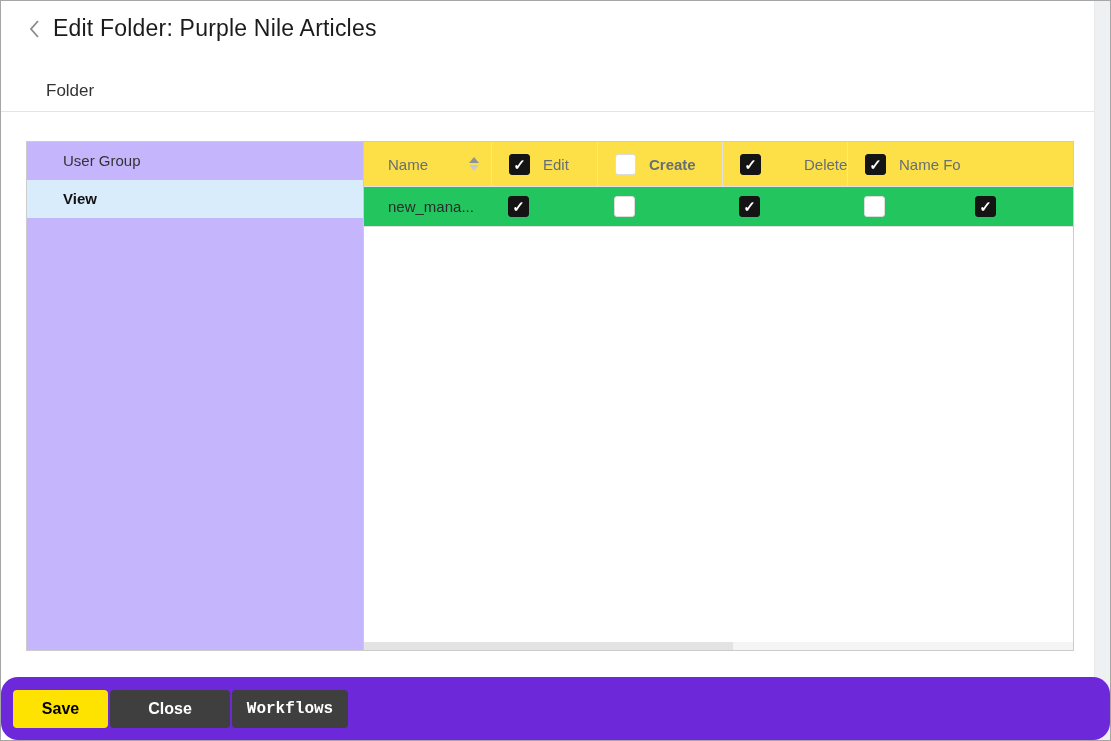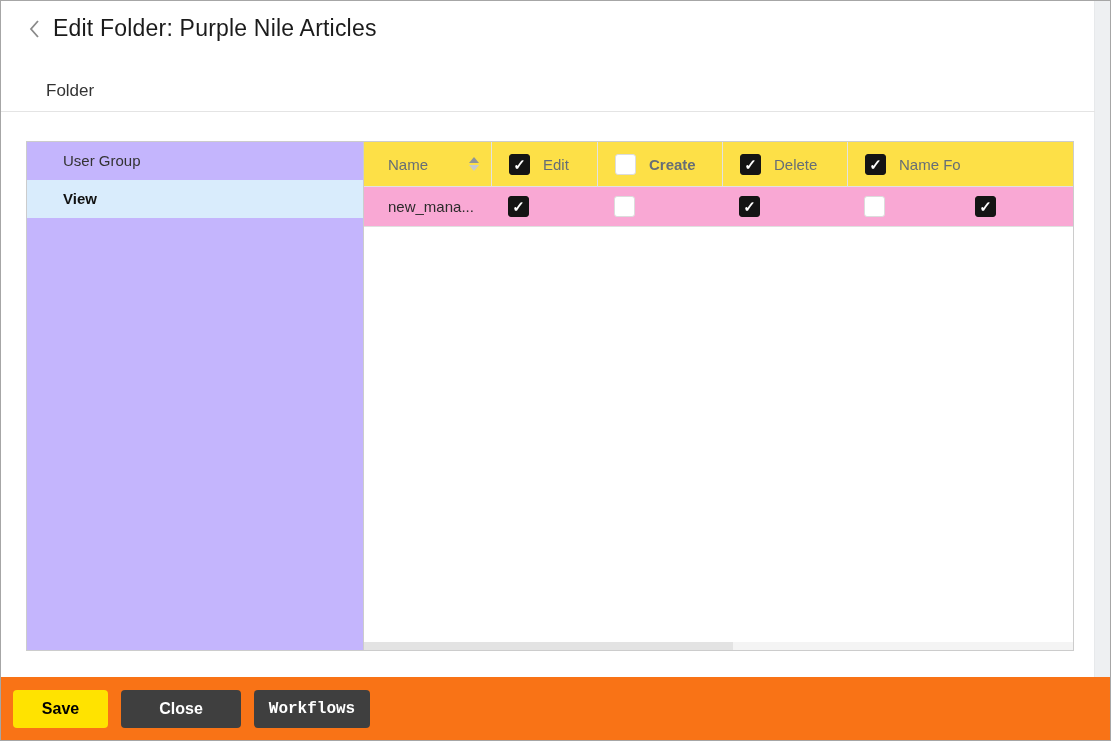--- a/index.html
+++ b/index.html
@@ -47,26 +47,26 @@
   .table-panel {
     position:absolute; left:362px; top:140px; width:711px; height:510px;
     border:1px solid #cccccc; background:#fff; overflow:hidden;
   }
   .thead { display:flex; height:45px; background:#fde047; border-bottom:1px solid #e2e2e2; }
   .th {
     display:flex; align-items:center; font-size:15px; color:#666e76;
     border-left:1px solid #e2e2e2; padding-left:17px; flex:none; overflow:hidden; white-space:nowrap;
   }
   .th:first-child { border-left:none; }
-  .trow { display:flex; height:40px; border-bottom:1px solid #e0e0e0; background:#f9a8d4; }
+  .trow { display:flex; height:40px; border-bottom:1px solid #e0e0e0; background:#22c55e; }
   .td { display:flex; align-items:center; padding-left:17px; flex:none; overflow:hidden; white-space:nowrap; }
   .col-name   { width:127px; padding-left:24px; padding-right:12px; justify-content:space-between; }
   .col-edit   { width:106px; }
   .col-create { width:125px;font-weight:bold; }
-  .col-delete { width:125px; }
+  .col-delete { width:125px;gap:30px; }
   .col-own    { width:111px; }
   .col-view   { width:200px; flex:none; }
   .td.col-name { font-size:15px; color:#2b2b2b; justify-content:flex-start; }
   .th-label { overflow:hidden; white-space:nowrap; }
   .cb-label { margin-left:13px; overflow:hidden; }
   
   .cb {
     width:21px; height:21px; flex:none; background:#fff;
     border:1px solid #dcdcdc; border-radius:3px;
     display:inline-flex; align-items:center; justify-content:center; cursor:pointer;
@@ -76,21 +76,21 @@
   
   .sort-icon { display:inline-flex; flex-direction:column; gap:2px; cursor:pointer; flex:none; }
   .sort-up { width:0; height:0; border-left:5px solid transparent; border-right:5px solid transparent; border-bottom:6px solid #8e9398; }
   .sort-down { width:0; height:0; border-left:5px solid transparent; border-right:5px solid transparent; border-top:6px solid #c6cacd; }
   
   .h-scrollbar { position:absolute; left:0; right:0; bottom:0; height:8px; background:#f4f4f4; }
   .h-thumb { position:absolute; left:0; top:0; height:100%; width:52%; background:#e3e3e3; }
   
   .footer {
     position:absolute; left:0; right:0; bottom:0; height:63px;
-    background:#f97316; display:flex; align-items:center; padding-left:12px; gap:13px;
+    background:#6d28d9; display:flex; align-items:center; padding-left:12px; gap:2px;border-radius:17px;
   }
   .btn {
     height:38px; border:none; border-radius:4px; font-family:"Liberation Sans", sans-serif;
     font-size:16px; font-weight:bold; cursor:pointer; white-space:nowrap;
   }
   .btn-save { width:95px; background:#ffe300; color:#000; }
   .btn-dark { background:#3f3f3f; color:#fff; }
   .btn-close { width:120px; }
   .btn-workflows { width:116px;font-family:Liberation Mono, monospace; }
 </style>

